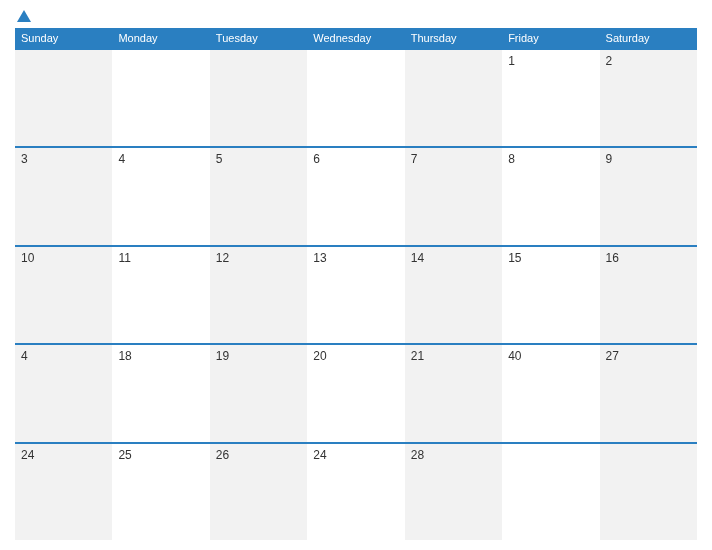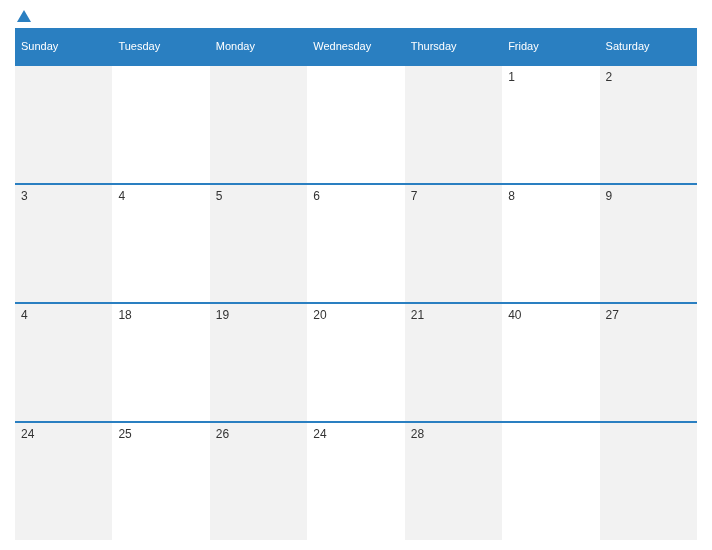--- a/index.html
+++ b/index.html
@@ -68,21 +68,21 @@
     }
     .cal-header-row {
       display: grid;
       grid-template-columns: repeat(7, 1fr);
       background: #2a7fc1;
     }
     .cal-header-cell {
       color: #fff;
       font-size: 11px;
       font-weight: normal;
-      padding: 12px 6px;
+      padding: 4px 6px;
       text-align: left;
     }
     .cal-body {
       flex: 1;
       display: flex;
       flex-direction: column;
     }
     .cal-week {
       display: grid;
       grid-template-columns: repeat(7, 1fr);
@@ -118,22 +118,22 @@
         <span class="logo-triangle"></span>
       </span>
     </div>
     <div class="title"></div>
     <div class="country"></div>
   </div>
 
   <div class="calendar">
     <div class="cal-header-row">
     <div class="cal-header-cell">Sunday</div>
+        <div class="cal-header-cell">Monday</div>
         <div class="cal-header-cell">Tuesday</div>
-        <div class="cal-header-cell">Monday</div>
         <div class="cal-header-cell">Wednesday</div>
         <div class="cal-header-cell">Thursday</div>
         <div class="cal-header-cell">Friday</div>
         <div class="cal-header-cell">Saturday</div>
       </div>
     <div class="cal-body">
     <div class="cal-week">
           <div class="cal-cell alt"></div>
           <div class="cal-cell"></div>
           <div class="cal-cell alt"></div>
@@ -145,20 +145,29 @@
         <div class="cal-week">
           <div class="cal-cell alt"><span class="day-num">3</span></div>
           <div class="cal-cell"><span class="day-num">4</span></div>
           <div class="cal-cell alt"><span class="day-num">5</span></div>
           <div class="cal-cell"><span class="day-num">6</span></div>
           <div class="cal-cell alt"><span class="day-num">7</span></div>
           <div class="cal-cell"><span class="day-num">8</span></div>
           <div class="cal-cell alt"><span class="day-num">9</span></div>
         </div>
         <div class="cal-week">
+          <div class="cal-cell alt"><span class="day-num">10</span></div>
+          <div class="cal-cell"><span class="day-num">11</span></div>
+          <div class="cal-cell alt"><span class="day-num">12</span></div>
+          <div class="cal-cell"><span class="day-num">13</span></div>
+          <div class="cal-cell alt"><span class="day-num">14</span></div>
+          <div class="cal-cell"><span class="day-num">15</span></div>
+          <div class="cal-cell alt"><span class="day-num">16</span></div>
+        </div>
+        <div class="cal-week">
           <div class="cal-cell alt"><span class="day-num">4</span></div>
           <div class="cal-cell"><span class="day-num">18</span></div>
           <div class="cal-cell alt"><span class="day-num">19</span></div>
           <div class="cal-cell"><span class="day-num">20</span></div>
           <div class="cal-cell alt"><span class="day-num">21</span></div>
           <div class="cal-cell"><span class="day-num">40</span></div>
           <div class="cal-cell alt"><span class="day-num">27</span></div>
         </div>
         <div class="cal-week">
           <div class="cal-cell alt"><span class="day-num">24</span></div>

